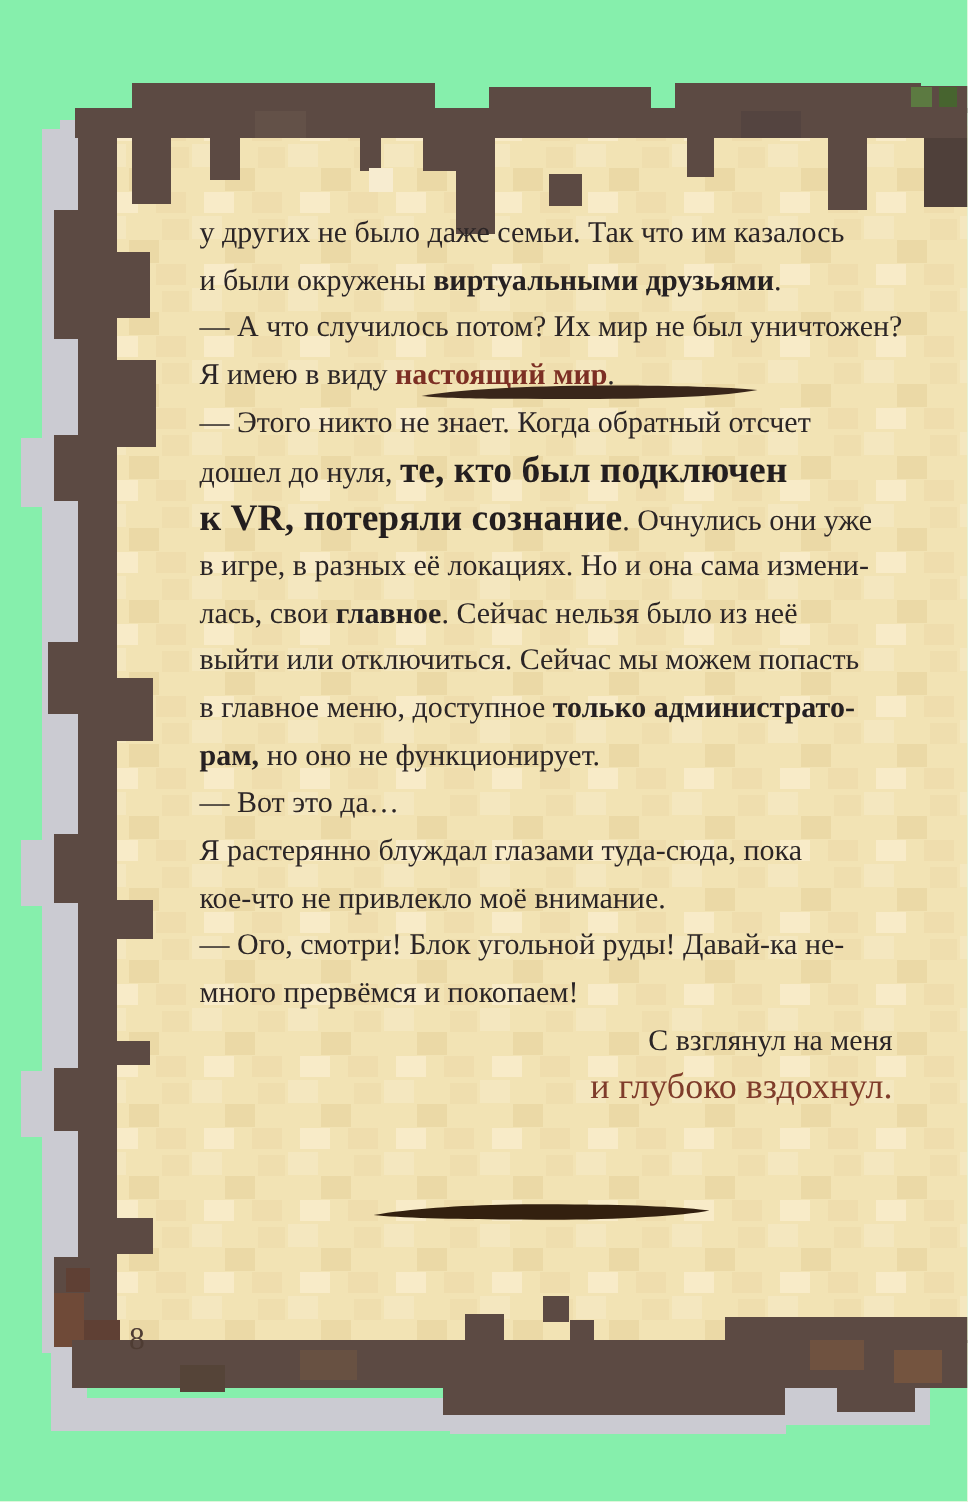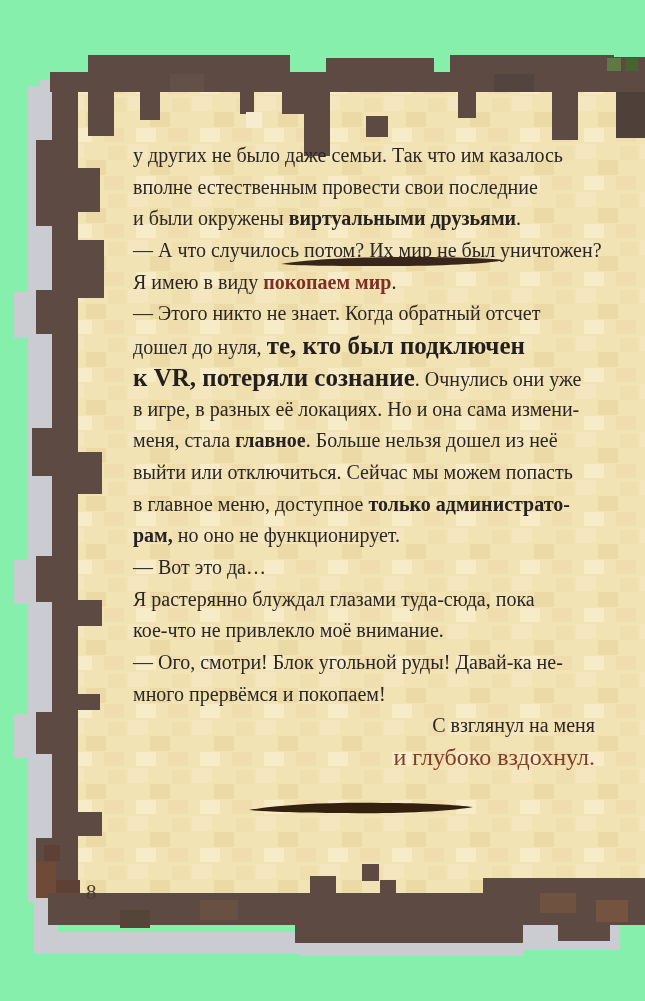--- a/index.html
+++ b/index.html
@@ -114,29 +114,28 @@
     <rect x="246" y="112" width="16" height="16" fill="#f7ecd0"></rect>
 
     <g>
       <rect x="607" y="58" width="14" height="13" fill="#5c7a41"></rect>
       <rect x="626" y="58" width="12" height="13" fill="#47642f"></rect>
     </g>
   </svg>
 
   <div class="text-block">
       <div class="line"><span class="sg-n">у других не было даже семьи. Так что им казалось</span></div>
-      <div class="line"><span class="sg-n">вполне естественным провести свои последние</span></div>
       <div class="line"><span class="sg-n">и были окружены </span><span class="sg-b">виртуальными друзьями</span><span class="sg-n">.</span></div>
       <div class="line"><span class="sg-n">— А что случилось потом? Их мир не был уничтожен?</span></div>
-      <div class="line"><span class="sg-n">Я имею в виду </span><span class="sg-m">покопаем мир</span><span class="sg-n">.</span></div>
+      <div class="line"><span class="sg-n">Я имею в виду </span><span class="sg-m">настоящий мир</span><span class="sg-n">.</span></div>
       <div class="line"><span class="sg-n">— Этого никто не знает. Когда обратный отсчет</span></div>
       <div class="line"><span class="sg-n">дошел до нуля, </span><span class="sg-B">те, кто был подключен</span></div>
       <div class="line"><span class="sg-B">к VR, потеряли сознание</span><span class="sg-n">. Очнулись они уже</span></div>
       <div class="line"><span class="sg-n">в игре, в разных её локациях. Но и она сама измени-</span></div>
-      <div class="line"><span class="sg-n">меня, стала </span><span class="sg-b">главное</span><span class="sg-n">. Больше нельзя дошел из неё</span></div>
+      <div class="line"><span class="sg-n">лась, свои </span><span class="sg-b">главное</span><span class="sg-n">. Сейчас нельзя было из неё</span></div>
       <div class="line"><span class="sg-n">выйти или отключиться. Сейчас мы можем попасть</span></div>
       <div class="line"><span class="sg-n">в главное меню, доступное </span><span class="sg-b">только администрато-</span></div>
       <div class="line"><span class="sg-b">рам,</span><span class="sg-n"> но оно не функционирует.</span></div>
       <div class="line"><span class="sg-n">— Вот это да…</span></div>
       <div class="line"><span class="sg-n">Я растерянно блуждал глазами туда-сюда, пока</span></div>
       <div class="line"><span class="sg-n">кое-что не привлекло моё внимание.</span></div>
       <div class="line"><span class="sg-n">— Ого, смотри! Блок угольной руды! Давай-ка не-</span></div>
       <div class="line"><span class="sg-n">много прервёмся и покопаем!</span></div>
       <div class="line center"><span class="sg-n">С взглянул на меня</span></div>
       <div class="line center"><span class="sg-M">и глубоко вздохнул.</span></div>

